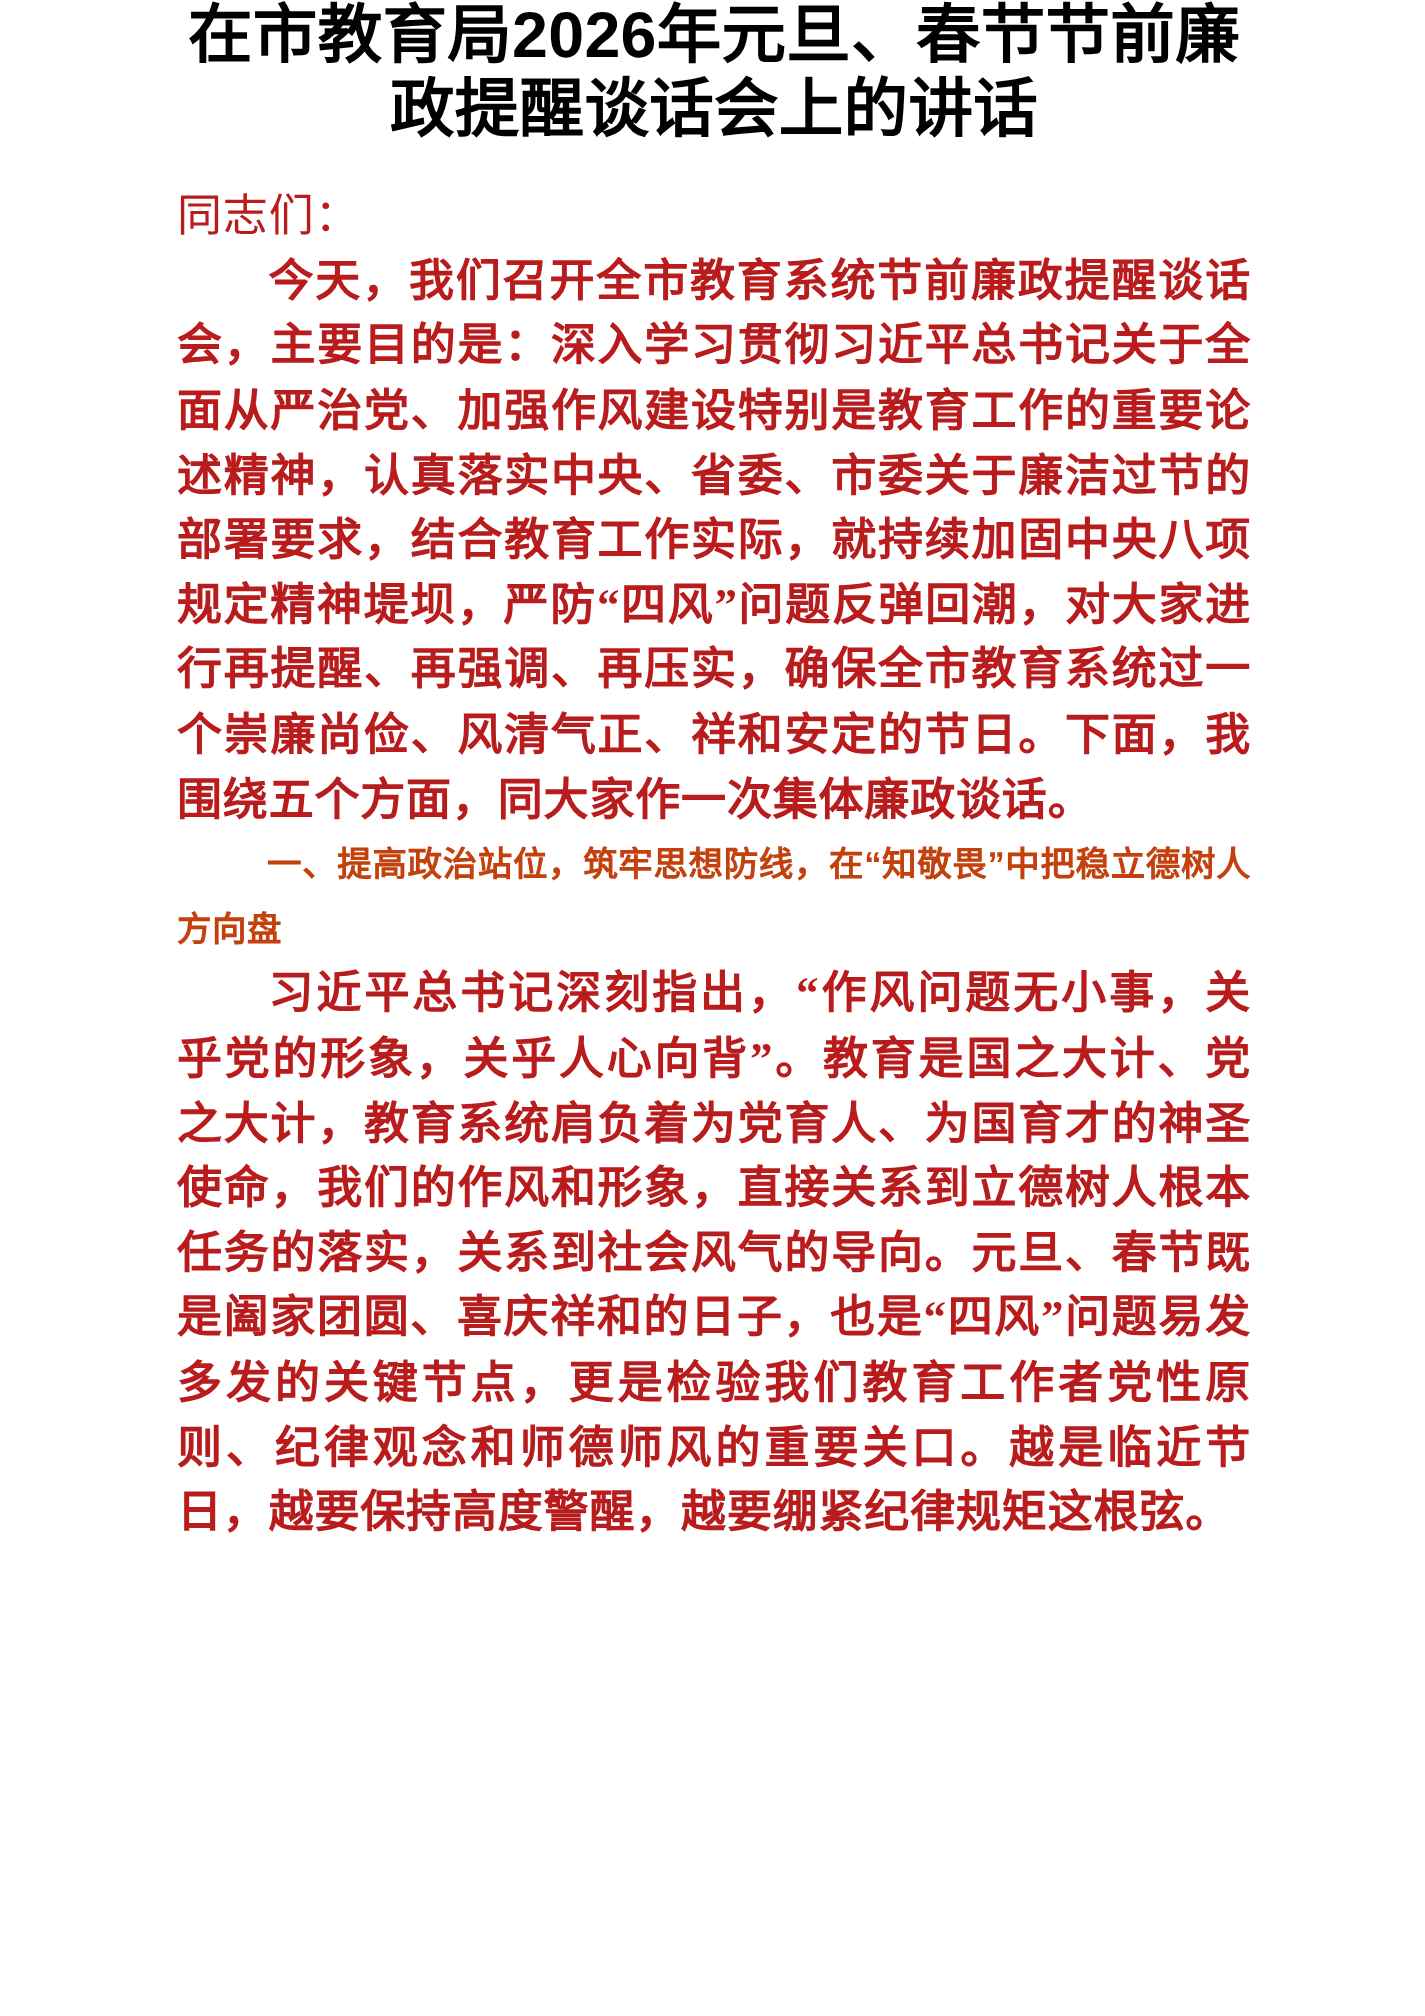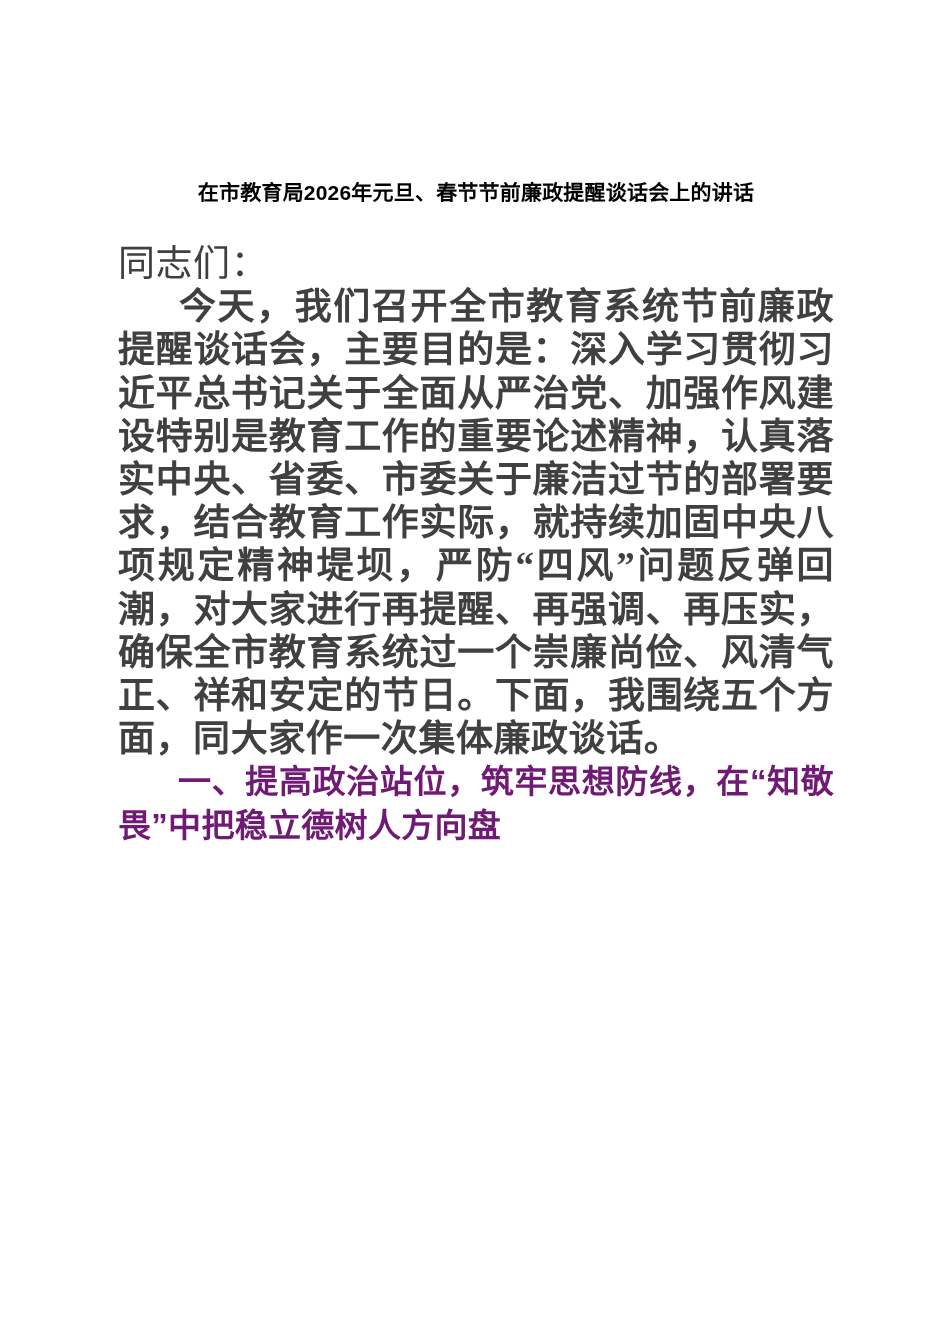--- a/index.html
+++ b/index.html
@@ -28,81 +28,81 @@
   #doc-body {
     position: absolute;
     left: 118px;
     top: 0;
     width: 716px;
   }
 
   
   .doc-title {
     margin: 0;
-    padding-top: 168px;
     font-family: "Liberation Sans", "DejaVu Sans", sans-serif;
     font-weight: bold;
-    font-size: 21px;
+    font-size: 43px;
     line-height: 49px;
     letter-spacing: 0.2px;
     text-align: center;
     color: #000000;
     word-break: break-all;
   }
 
   
   .para {
     margin: 0;
     font-family: "Liberation Serif", "DejaVu Serif", serif;
-    font-size: 37px;
+    font-size: 30px;
     line-height: 43.2px;
     letter-spacing: 0.55px;
     text-align: justify;
     text-justify: inter-character;
-    color: #404040;
+    color: #b91c1c;
     word-break: break-all;
     white-space: normal;
   }
   .para.indent {
     text-indent: 61px;
     font-weight: bold;
   }
 
   
   .para-block-first {
     margin-top: 25px;
   }
 
   
   .section-heading {
     margin: 0;
     font-family: "Liberation Sans", "DejaVu Sans", sans-serif;
     font-weight: bold;
-    font-size: 33px;
+    font-size: 23px;
     line-height: 43.2px;
     letter-spacing: 0.3px;
     text-indent: 60px;
     text-align: justify;
     text-justify: inter-character;
-    color: #701a75;
+    color: #c2410c;
     word-break: break-all;
   }
 </style>
 </head>
 <body>
 
 <div id="page">
 
   <div id="doc-body">
 
     <h1 class="doc-title">在市教育局2026年元旦、春节节前廉政提醒谈话会上的讲话</h1>
 
     <p class="para para-block-first">同志们：</p>
 
     <p class="para indent">今天，我们召开全市教育系统节前廉政提醒谈话会，主要目的是：深入学习贯彻习近平总书记关于全面从严治党、加强作风建设特别是教育工作的重要论述精神，认真落实中央、省委、市委关于廉洁过节的部署要求，结合教育工作实际，就持续加固中央八项规定精神堤坝，严防“四风”问题反弹回潮，对大家进行再提醒、再强调、再压实，确保全市教育系统过一个崇廉尚俭、风清气正、祥和安定的节日。下面，我围绕五个方面，同大家作一次集体廉政谈话。</p>
 
     <h2 class="section-heading">一、提高政治站位，筑牢思想防线，在“知敬畏”中把稳立德树人方向盘</h2>
 
+    <p class="para indent">习近平总书记深刻指出，“作风问题无小事，关乎党的形象，关乎人心向背”。教育是国之大计、党之大计，教育系统肩负着为党育人、为国育才的神圣使命，我们的作风和形象，直接关系到立德树人根本任务的落实，关系到社会风气的导向。元旦、春节既是阖家团圆、喜庆祥和的日子，也是“四风”问题易发多发的关键节点，更是检验我们教育工作者党性原则、纪律观念和师德师风的重要关口。越是临近节日，越要保持高度警醒，越要绷紧纪律规矩这根弦。</p>
 
 
   </div>
 
 </div>
 
 </body></html>

